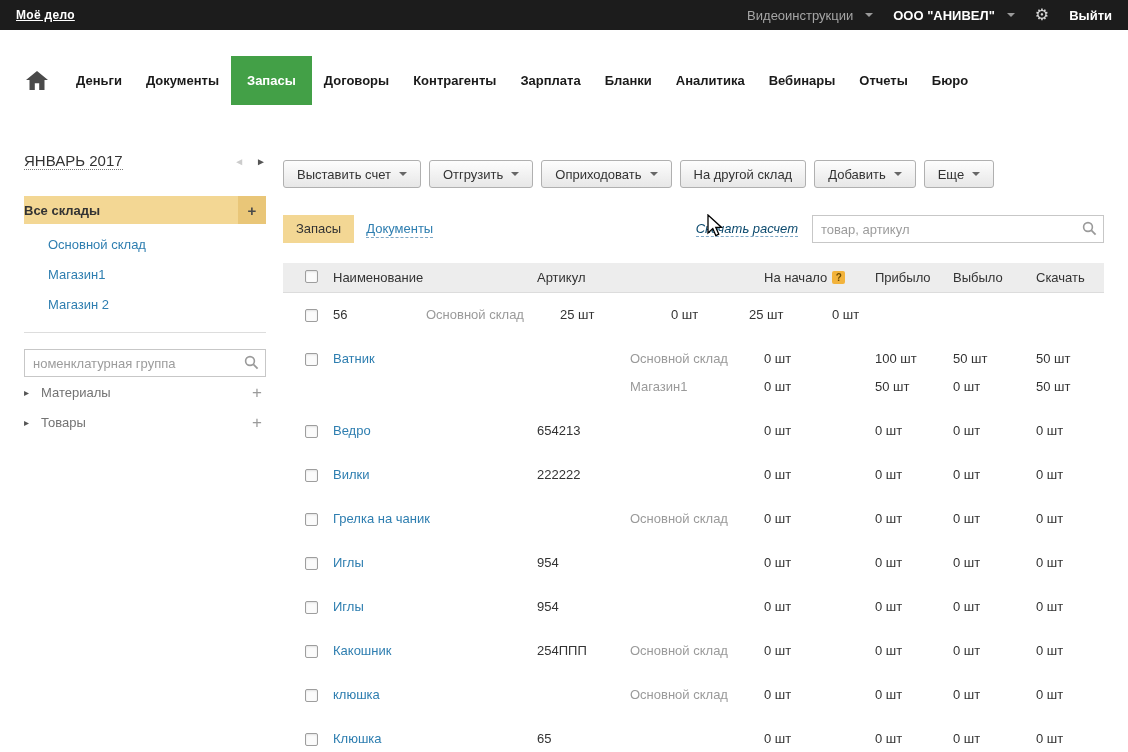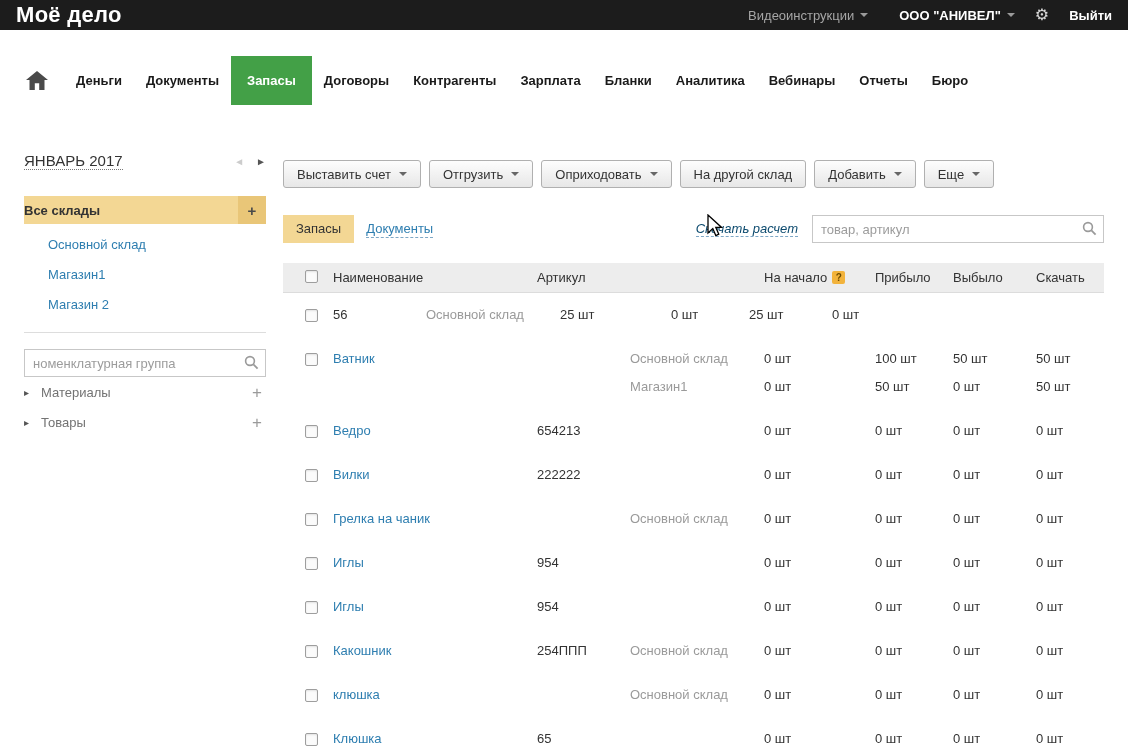--- a/index.html
+++ b/index.html
@@ -2,23 +2,23 @@
 <html><head>
 <meta charset="utf-8">
 <style>
   * { margin:0; padding:0; box-sizing:border-box; }
   html,body { width:1128px; height:752px; background:#fff; overflow:hidden;
               font-family:"Liberation Sans", sans-serif; position:relative; }
   a { text-decoration:none; }
 
   
   .topbar { height:30px; background:#1c1c1c; display:flex; align-items:center; padding:0 16px; color:#fff; }
-  .logo { font-weight:bold; font-size:22px; letter-spacing:.3px; cursor:pointer; }
+  .logo { font-weight:bold; font-size:12px; letter-spacing:.3px; cursor:pointer;text-decoration:underline; }
   .topbar-right { margin-left:auto; display:flex; align-items:center; gap:20px; font-size:13px; }
-  .tb-item { display:inline-flex; align-items:center; gap:6px; cursor:pointer;margin-left:11px; }
+  .tb-item { display:inline-flex; align-items:center; gap:12px; cursor:pointer; }
   .tb-muted { color:#a6a6a6; }
   .tb-company { color:#fff; font-weight:bold; }
   .gear { color:#d8d8d8; font-size:16px; cursor:pointer; line-height:1; }
   .tb-logout { color:#fff; font-weight:bold; cursor:pointer; }
   .caret { width:0; height:0; border-left:4px solid transparent; border-right:4px solid transparent;
            border-top:4px solid #666; display:inline-block; }
   .caret.on-dark { border-top-color:#9a9a9a; }
 
   
   .nav { display:flex; align-items:center; height:100px; padding-left:26px; background:#fff; }

